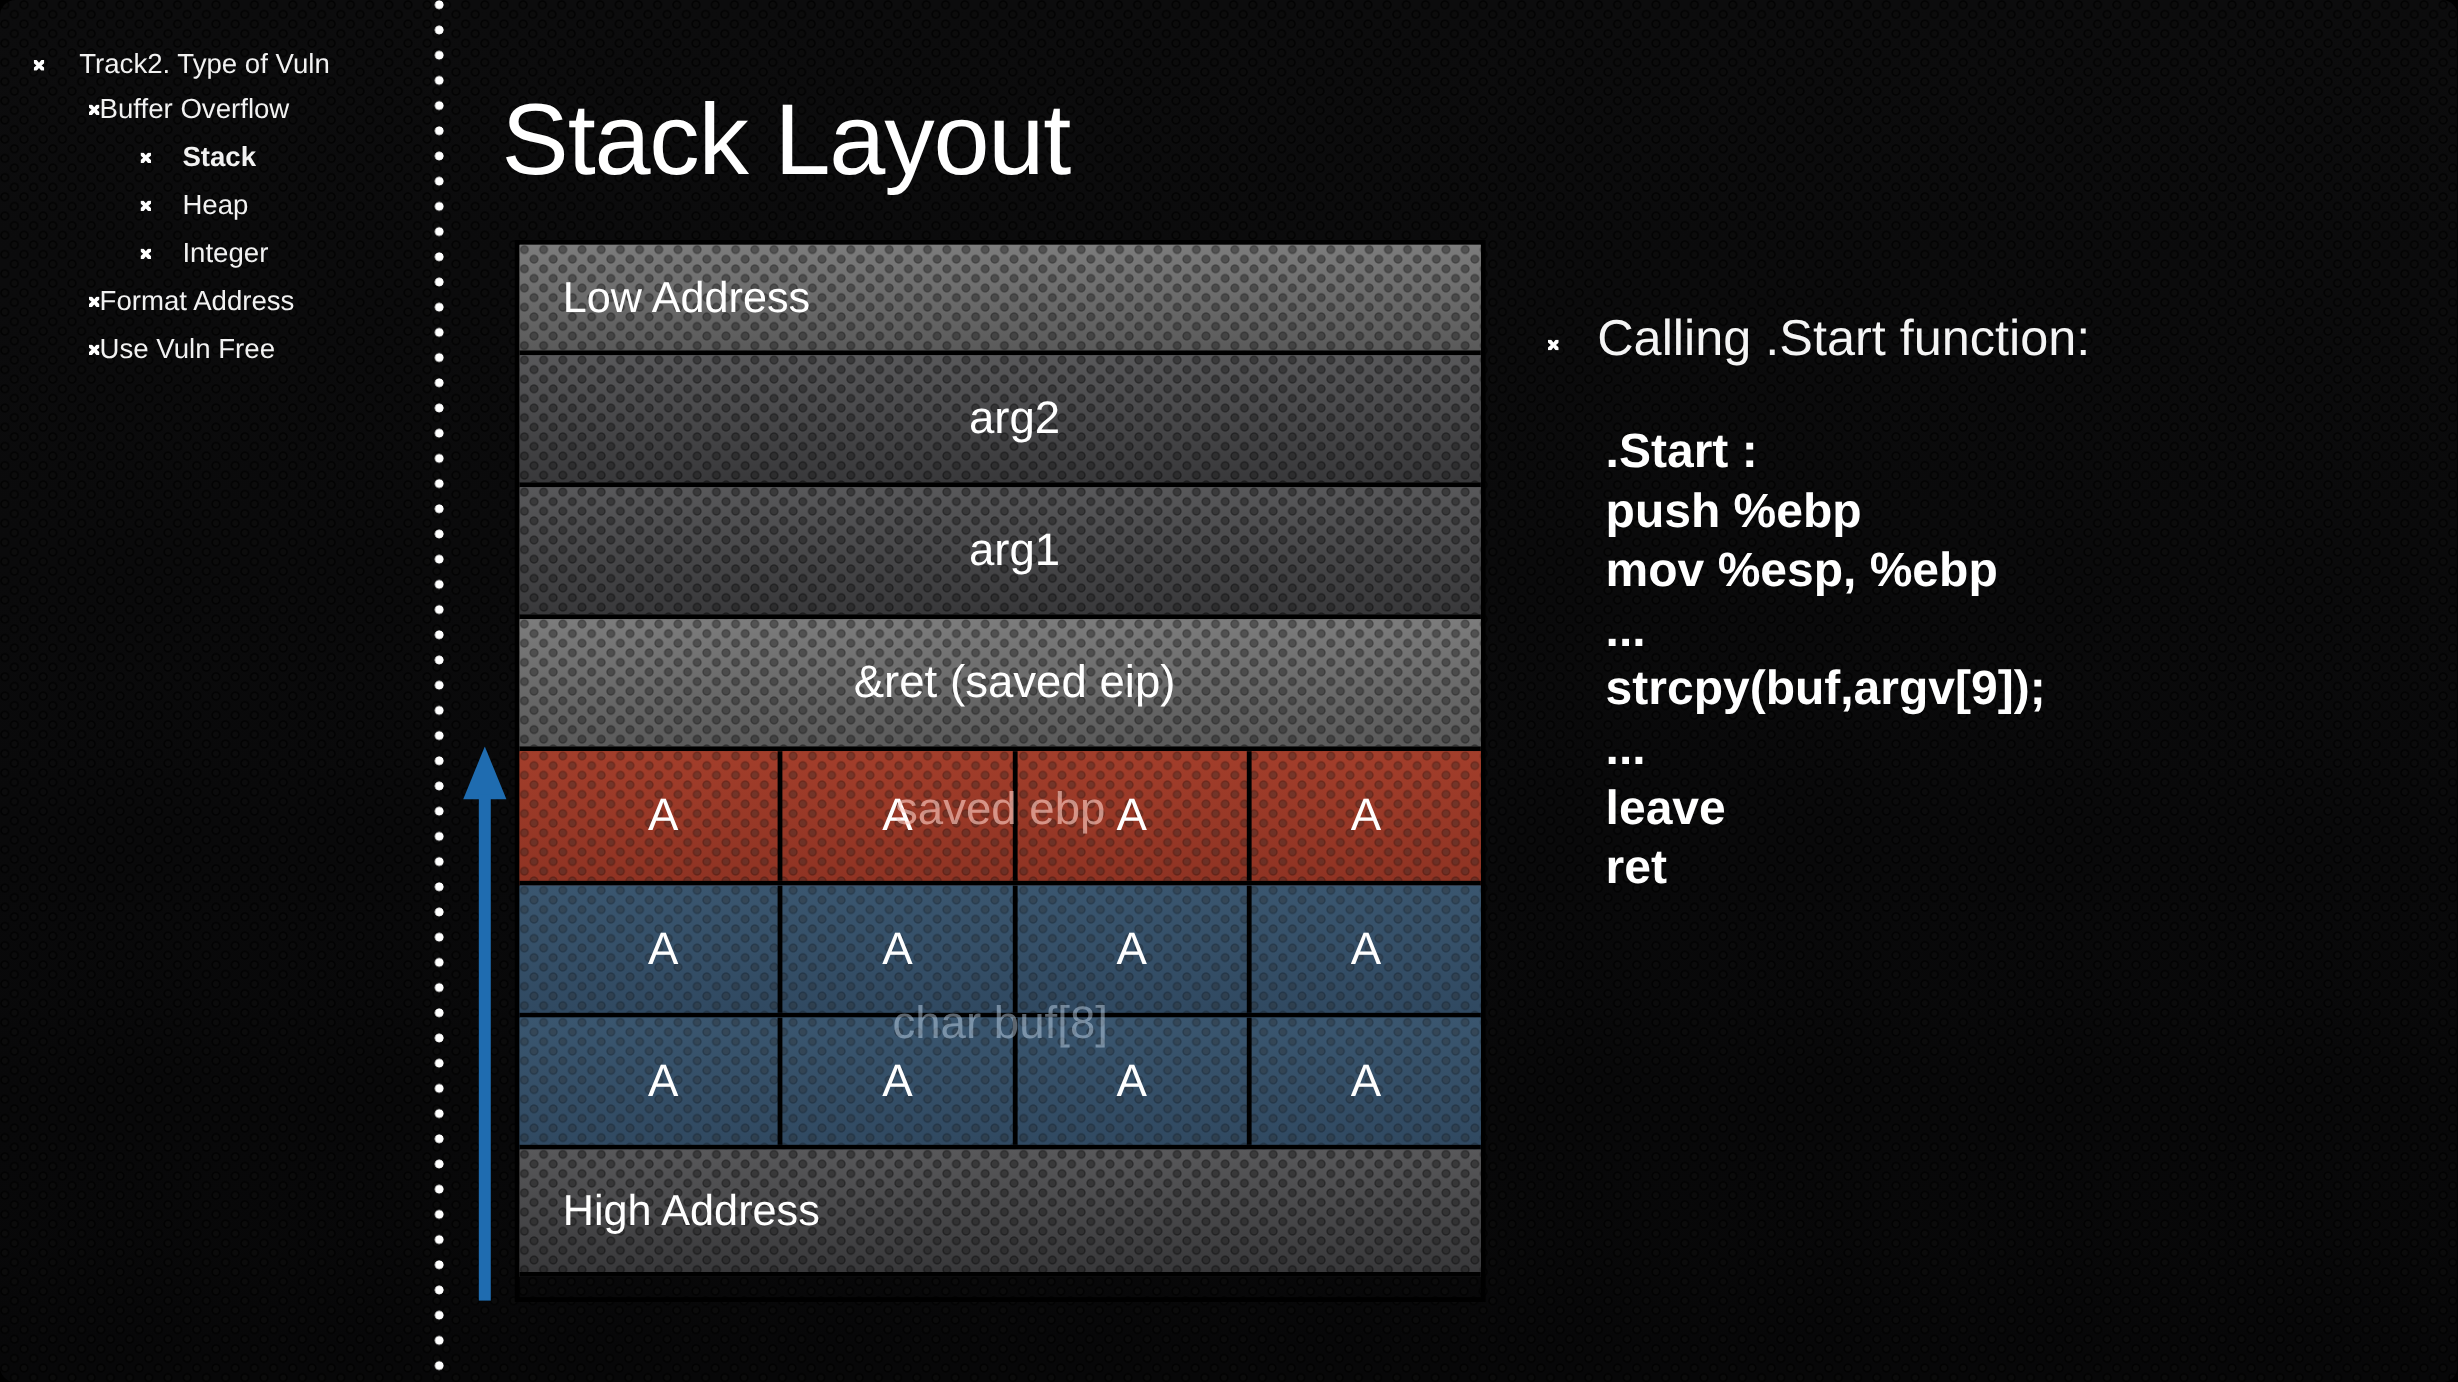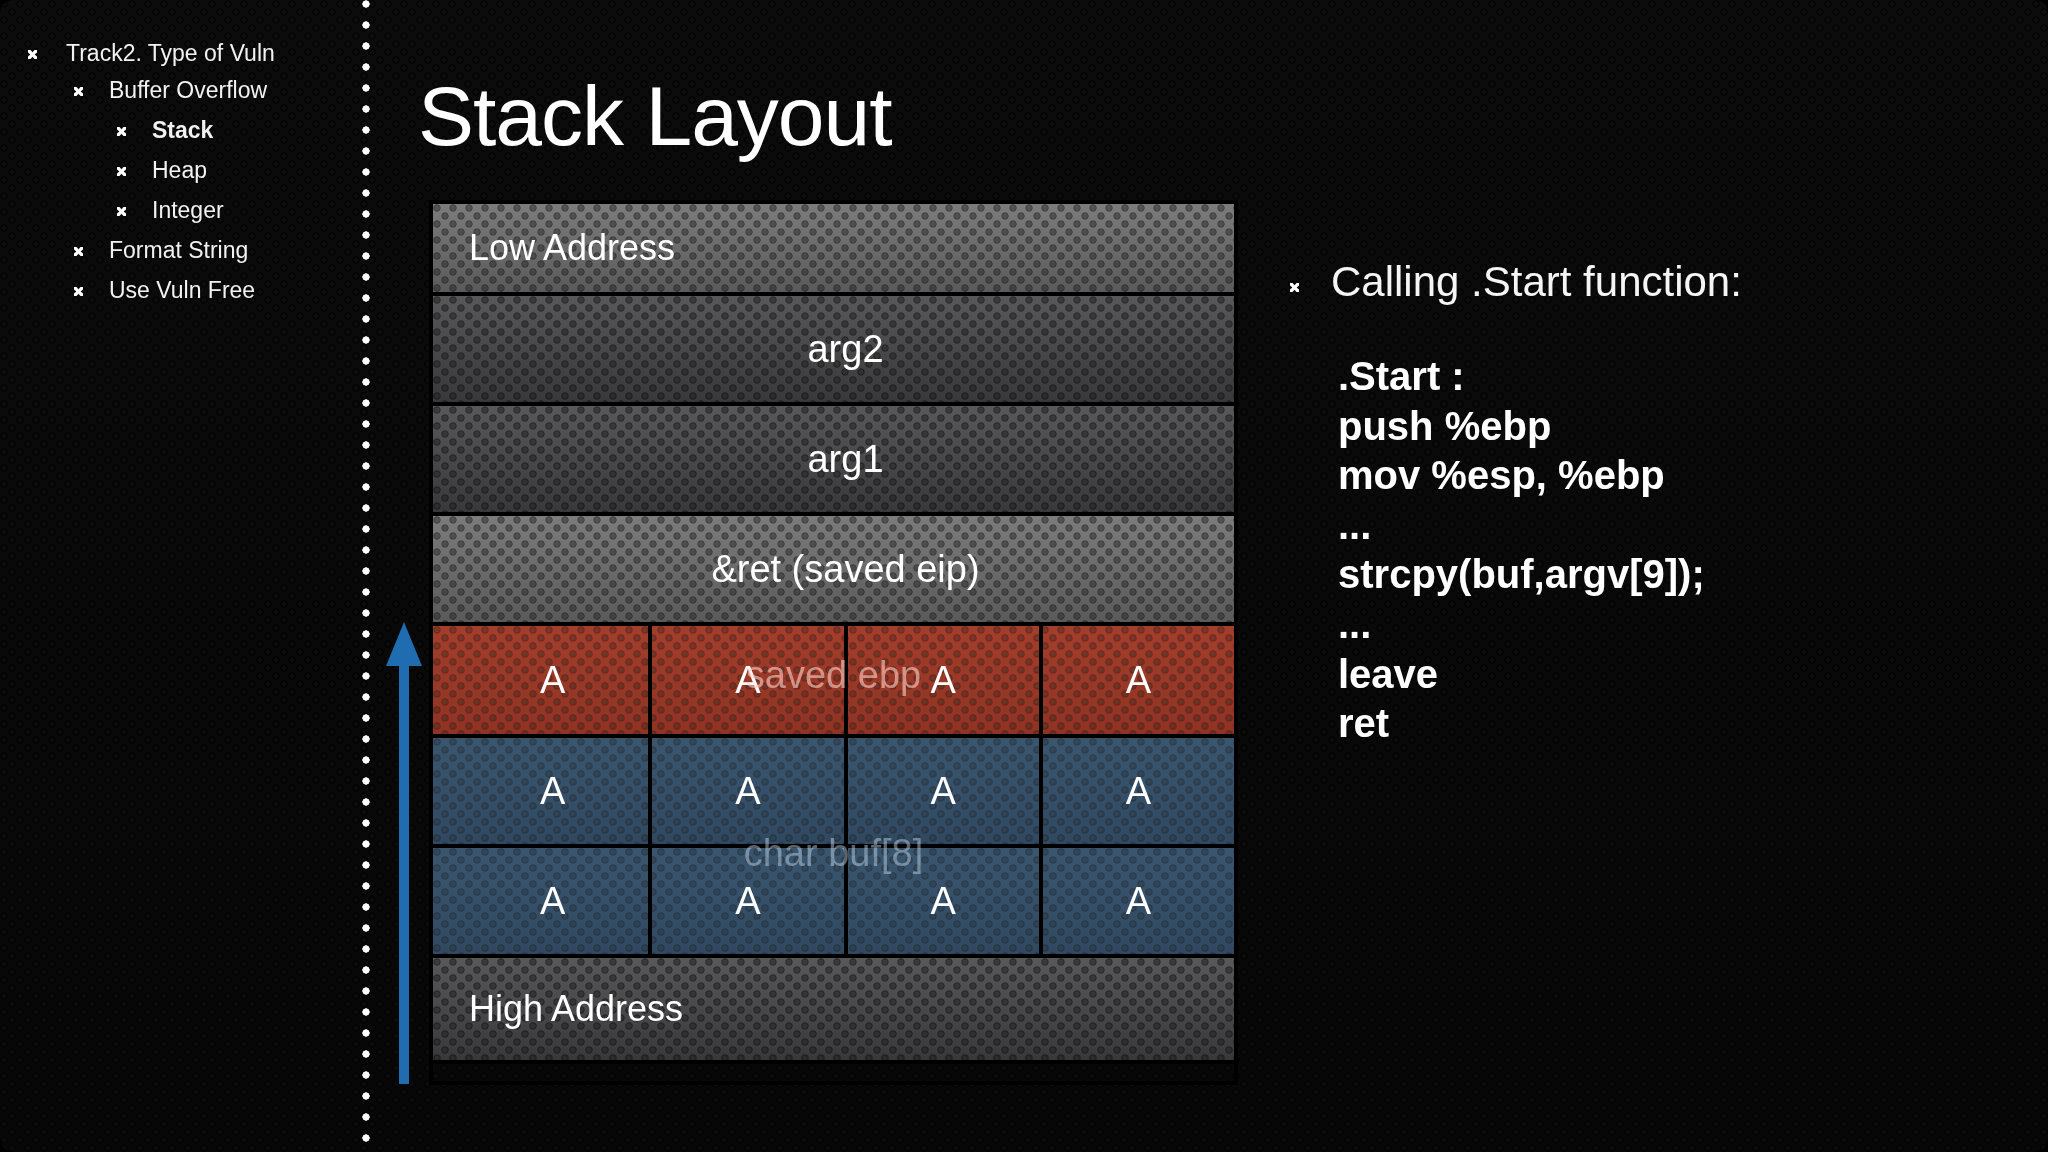--- a/index.html
+++ b/index.html
@@ -62,21 +62,21 @@
   }
   .toc-label {
     color: #f2f2f2;
     font-weight: 300;
   }
   .lvl1 { padding-left: 28px; }
   .lvl1 .toc-bullet { width: 9px; height: 9px; }
   .lvl1 .toc-label { font-size: 23px; margin-left: 29px; }
 
   .lvl2 { padding-left: 74px; margin-bottom: 13px; }
-  .lvl2 .toc-label { font-size: 23px; margin-left: 26px; }
+  .lvl2 .toc-label { font-size: 23px; }
 
   .lvl3 { padding-left: 117px; margin-bottom: 13px; }
   .lvl3 .toc-label { font-size: 23px; margin-left: 26px; }
   .toc-item.active .toc-label { font-weight: bold; }
 
   
   #divider {
     position: absolute;
     left: 362px;
     top: 0;
@@ -277,21 +277,21 @@
       <div class="toc-item lvl3">
         <span class="toc-bullet"></span>
         <span class="toc-label">Heap</span>
       </div>
       <div class="toc-item lvl3">
         <span class="toc-bullet"></span>
         <span class="toc-label">Integer</span>
       </div>
       <div class="toc-item lvl2">
         <span class="toc-bullet"></span>
-        <span class="toc-label">Format String</span>
+        <span class="toc-label">Format Address</span>
       </div>
       <div class="toc-item lvl2">
         <span class="toc-bullet"></span>
         <span class="toc-label">Use Vuln Free</span>
       </div>
     </nav>
 
   <div id="divider"></div>
 
   <h1 id="title">Stack Layout</h1>

